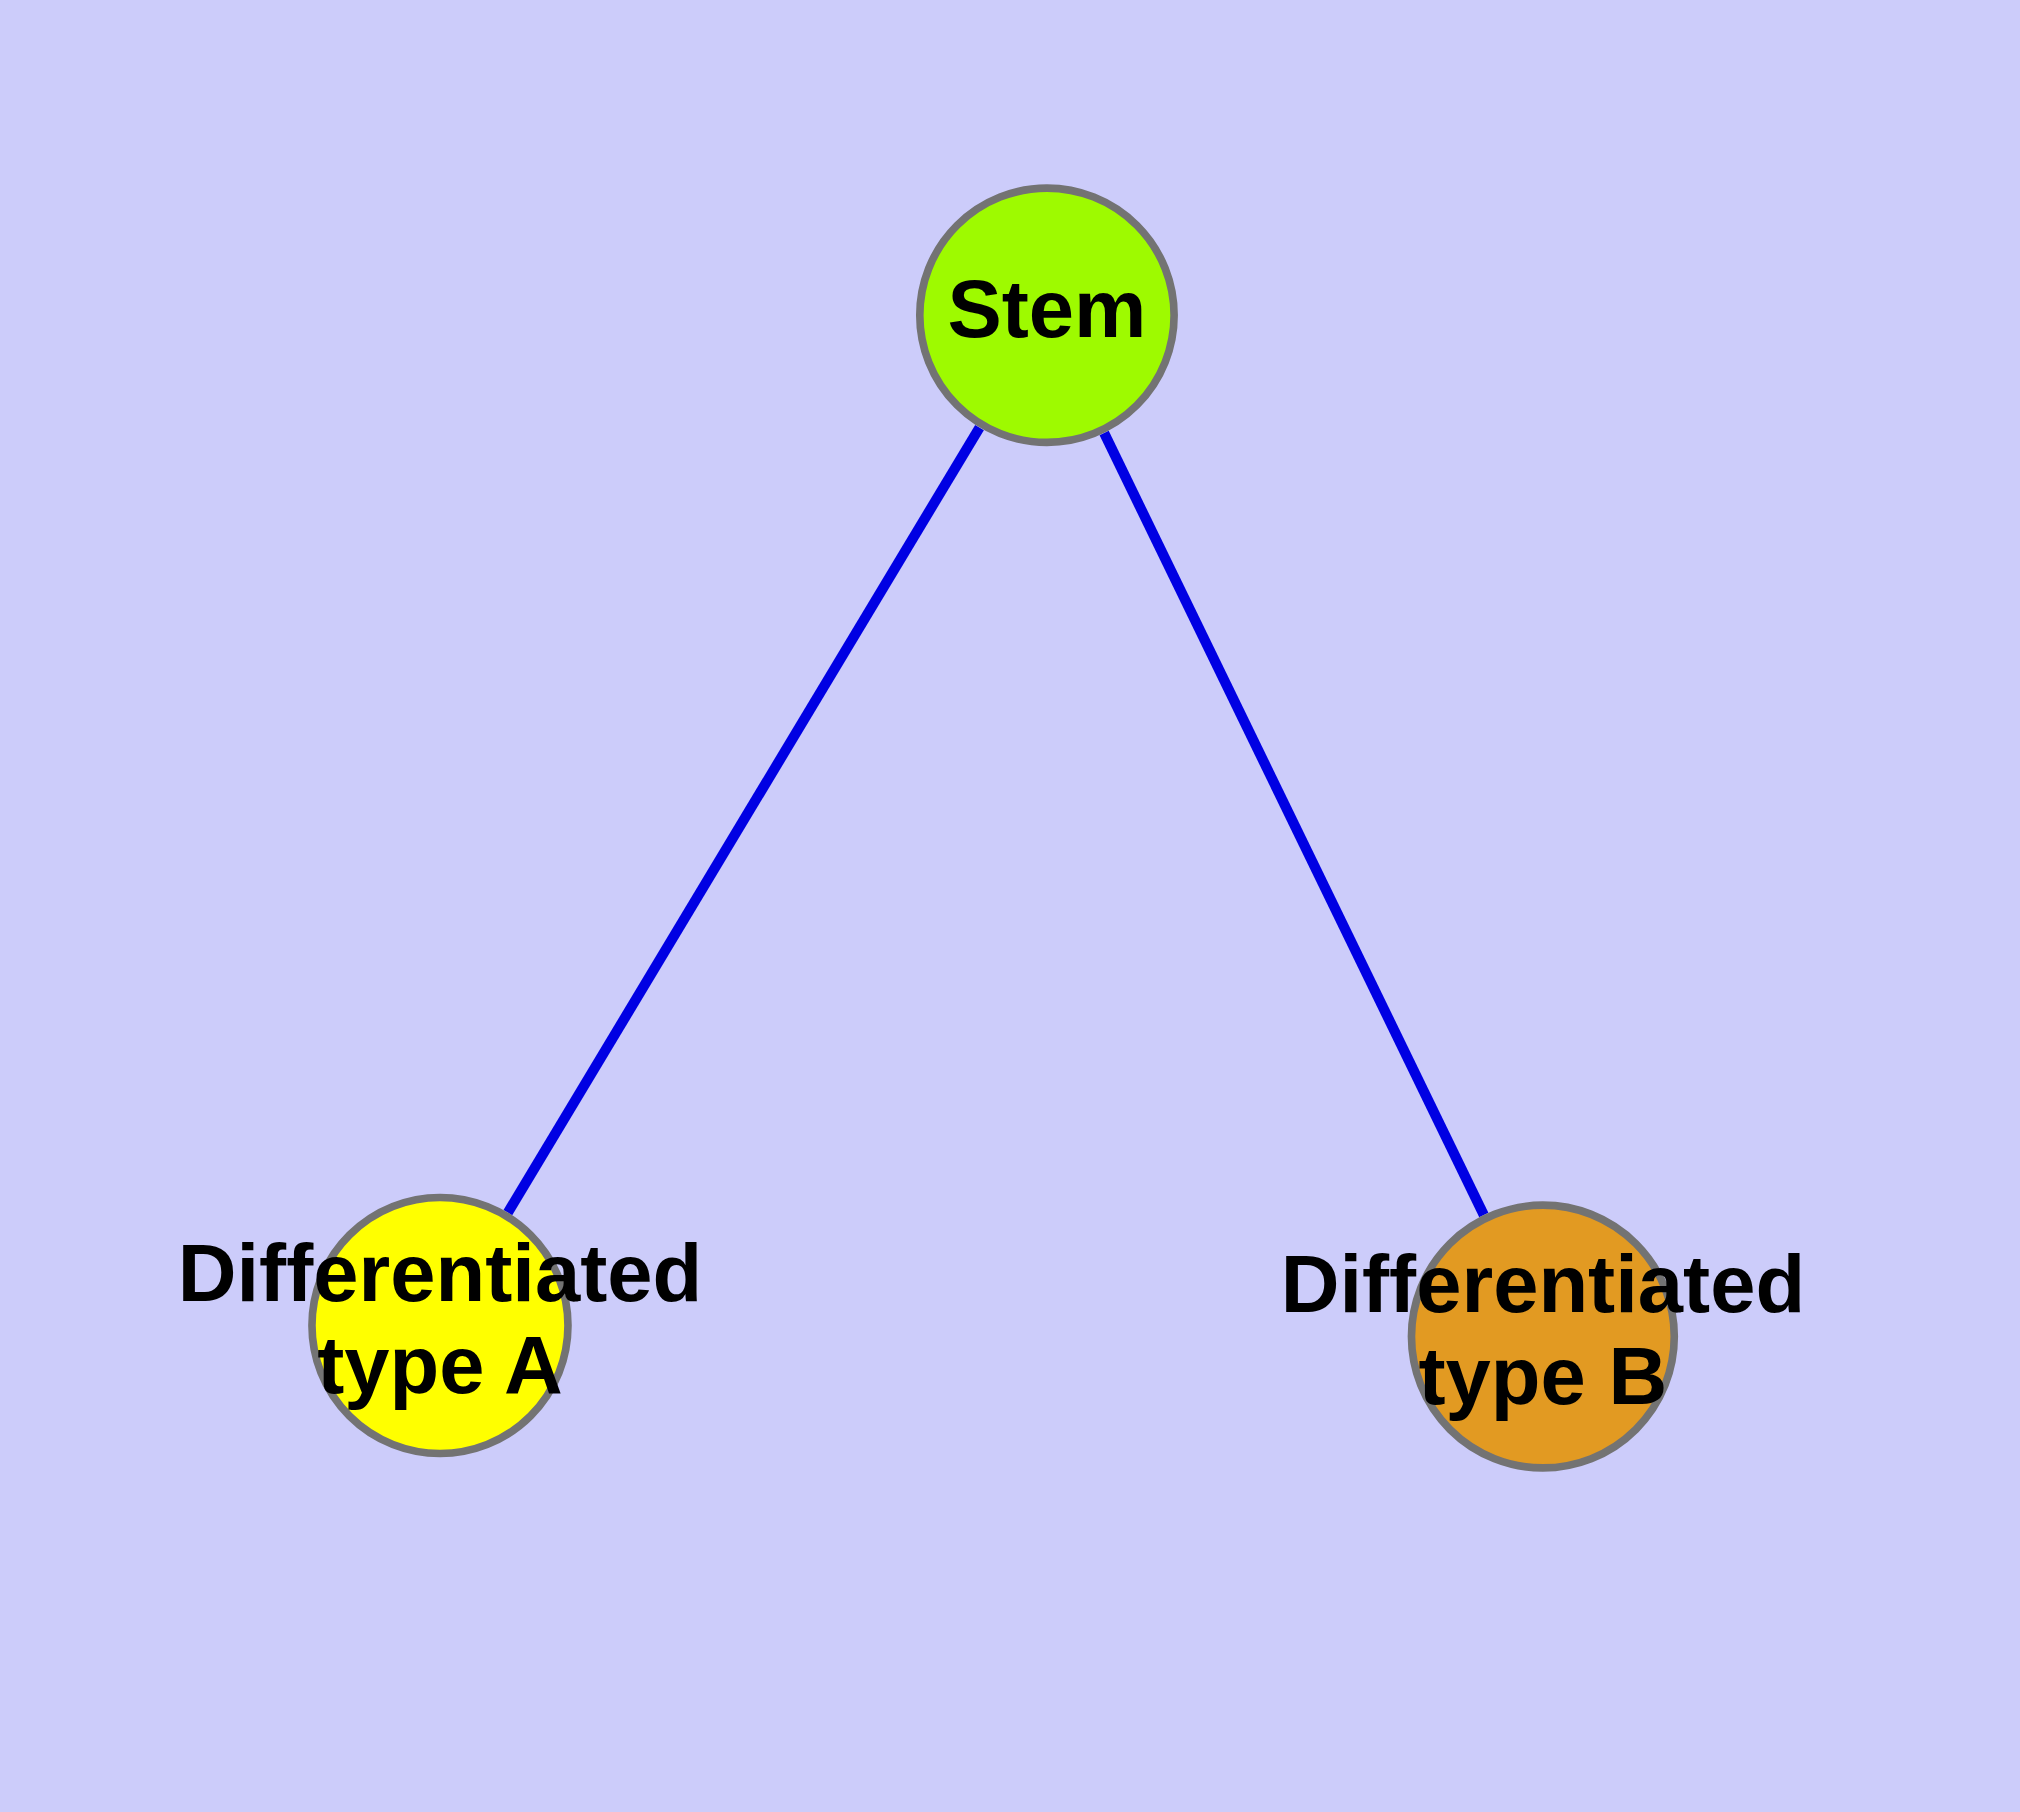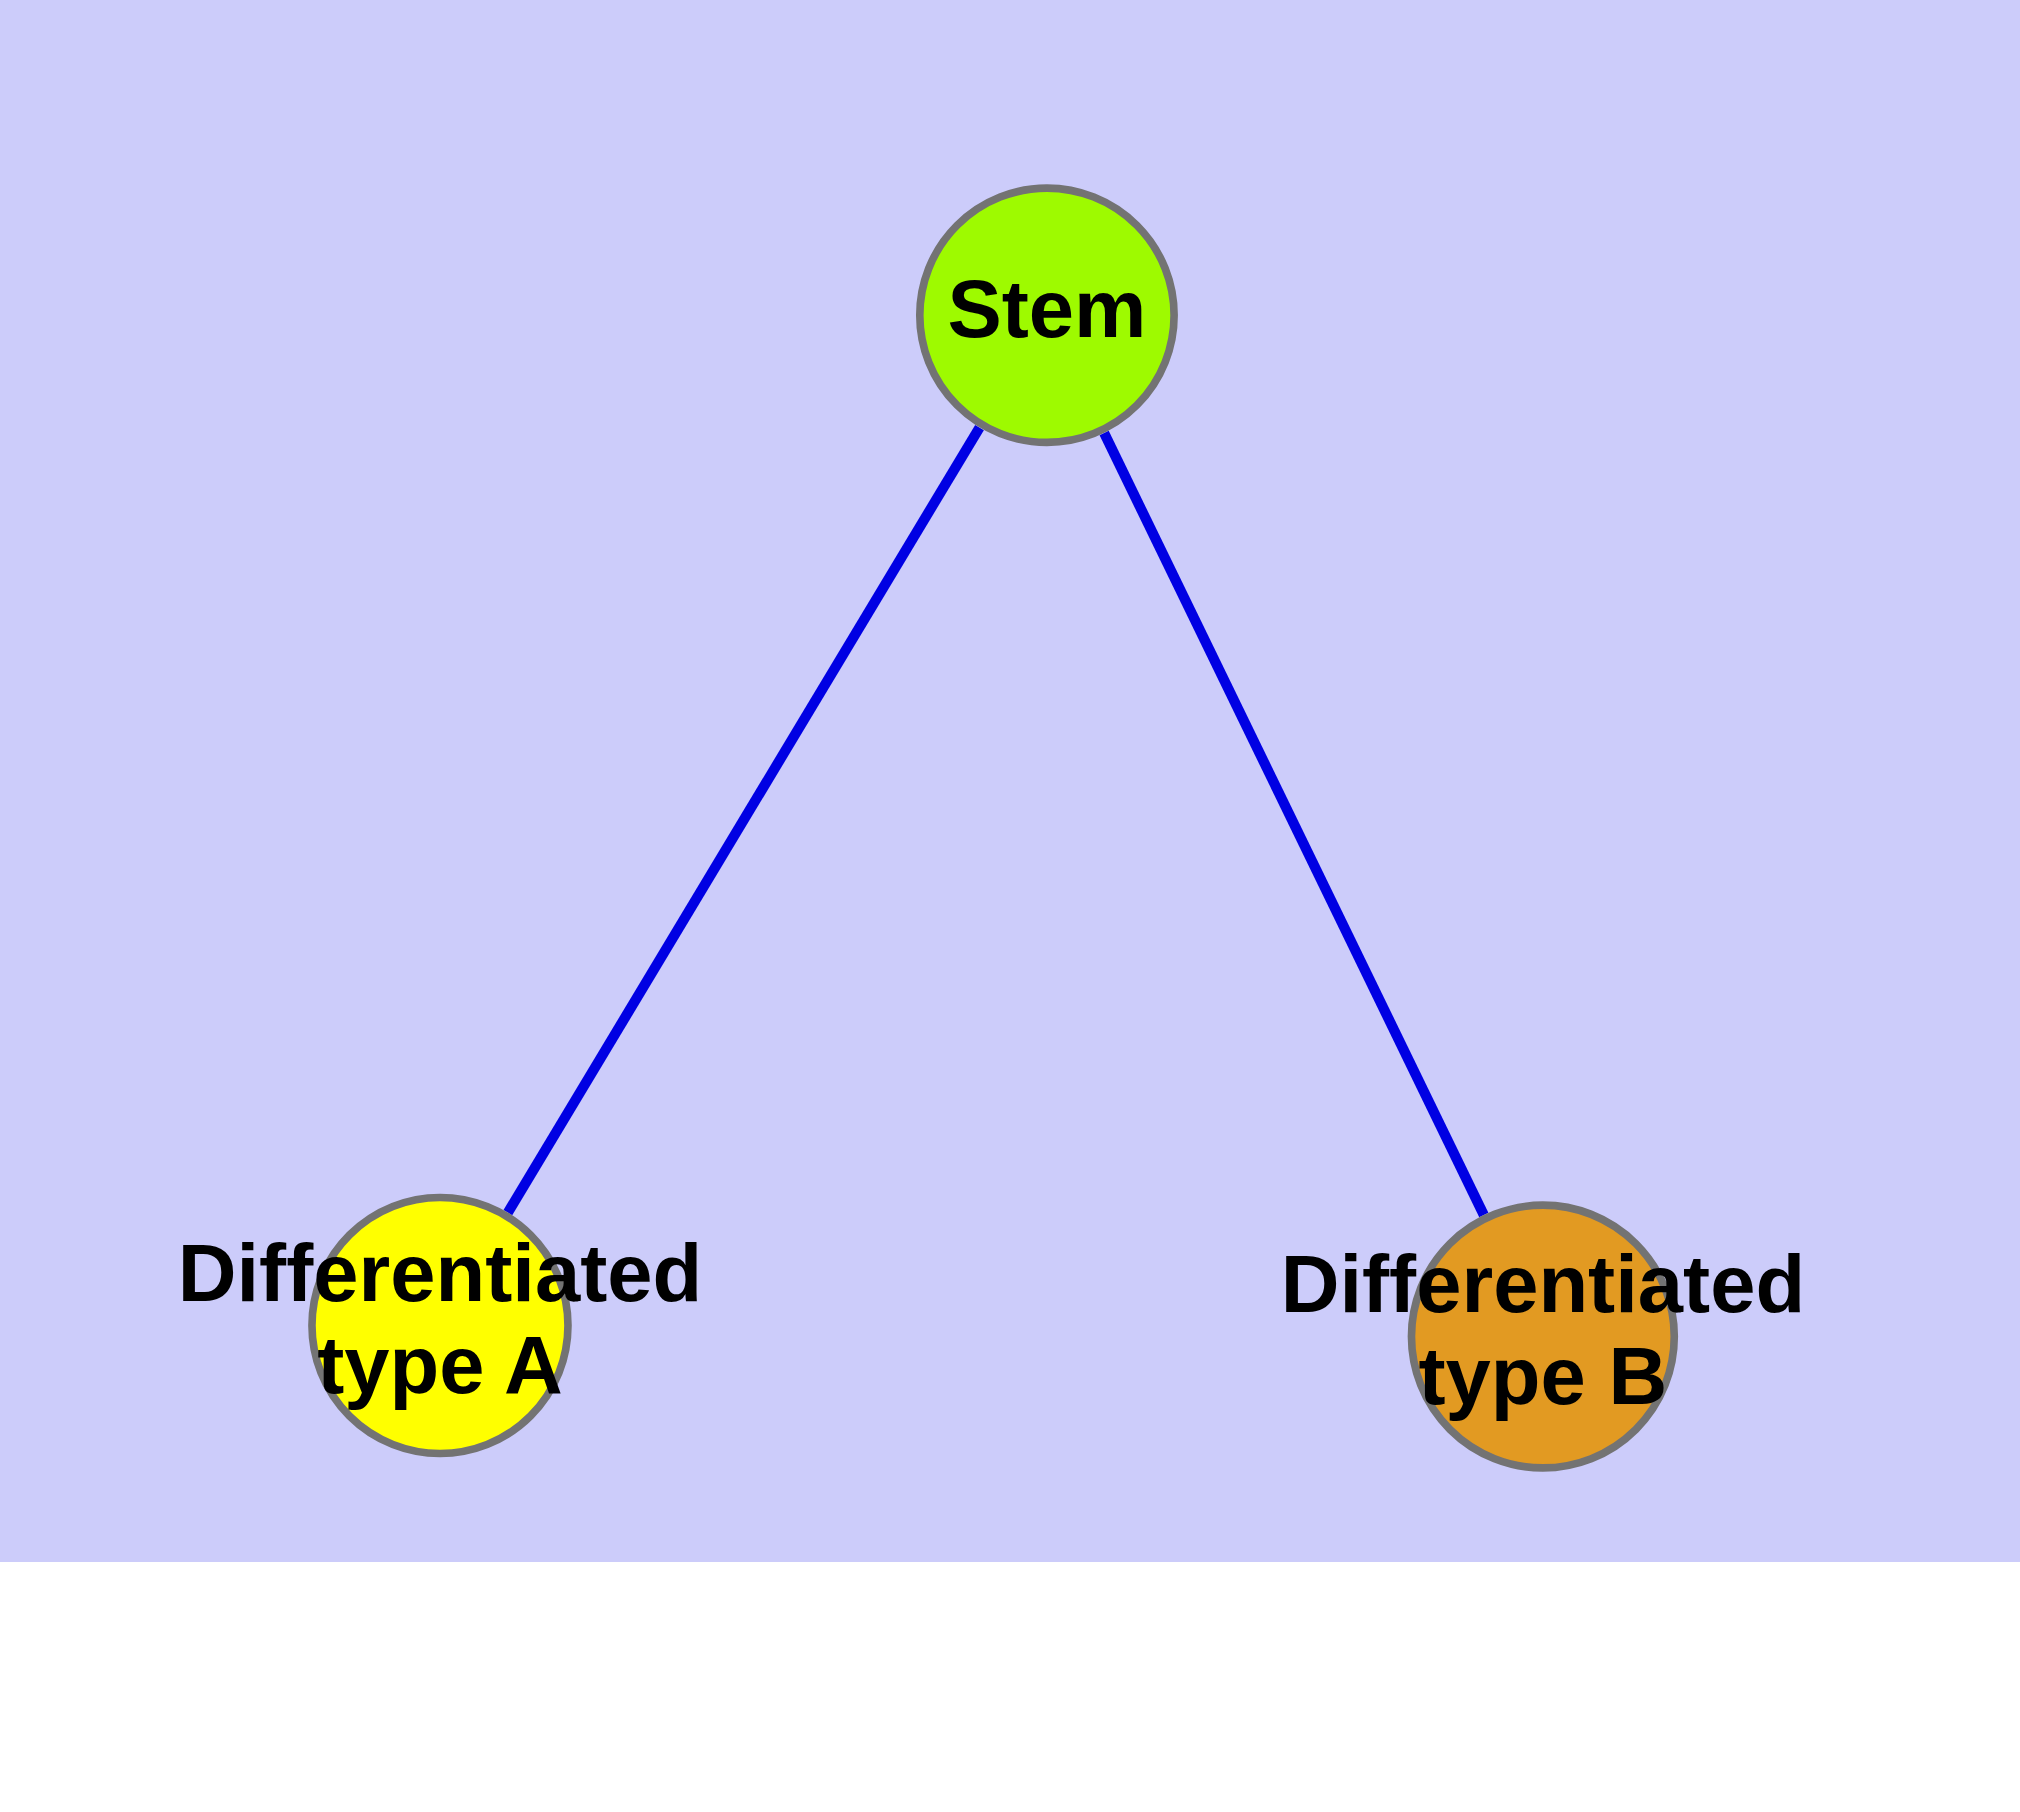--- a/index.html
+++ b/index.html
@@ -28,21 +28,21 @@
     fill: #000000;
     font-family: "Liberation Sans", "DejaVu Sans", sans-serif;
     dominant-baseline: middle;
     text-anchor: middle;
     paint-order: normal;
   }
 </style>
 </head>
 <body>
 
-<div id="stage" style="width: 2021px; height: 1562px; background: rgb(204, 204, 250);">
+<div id="stage" style="width: 2021px; height: 1812px; background: rgb(204, 204, 250);">
   <svg id="graph-svg" viewBox="0 0 2384 2138" preserveAspectRatio="none" xmlns="http://www.w3.org/2000/svg" style="width: 2021px; height: 1812px;">
     <rect id="bg-rect" x="0" y="0" width="2384" height="2138" fill="#ccccfa"></rect>
     <g id="edges-layer">
         <line x1="1155.4450564854064" y1="504.44342551591546" x2="599.0698622428433" y2="1430.6993354839815" stroke="#0000e3" stroke-width="12" stroke-linecap="butt"></line>
         <line x1="1302.474996762511" y1="510.986959143292" x2="1750.3413463843333" y2="1433.515081013883" stroke="#0000e3" stroke-width="12" stroke-linecap="butt"></line>
       </g>
     <g id="nodes-layer">
         <circle cx="1235" cy="372" r="150" fill="#9efa00" stroke="#737373" stroke-width="9"></circle>
         <circle cx="519" cy="1564" r="151" fill="#ffff00" stroke="#737373" stroke-width="9"></circle>
         <circle cx="1820" cy="1577" r="155" fill="#e29a22" stroke="#737373" stroke-width="9"></circle>

